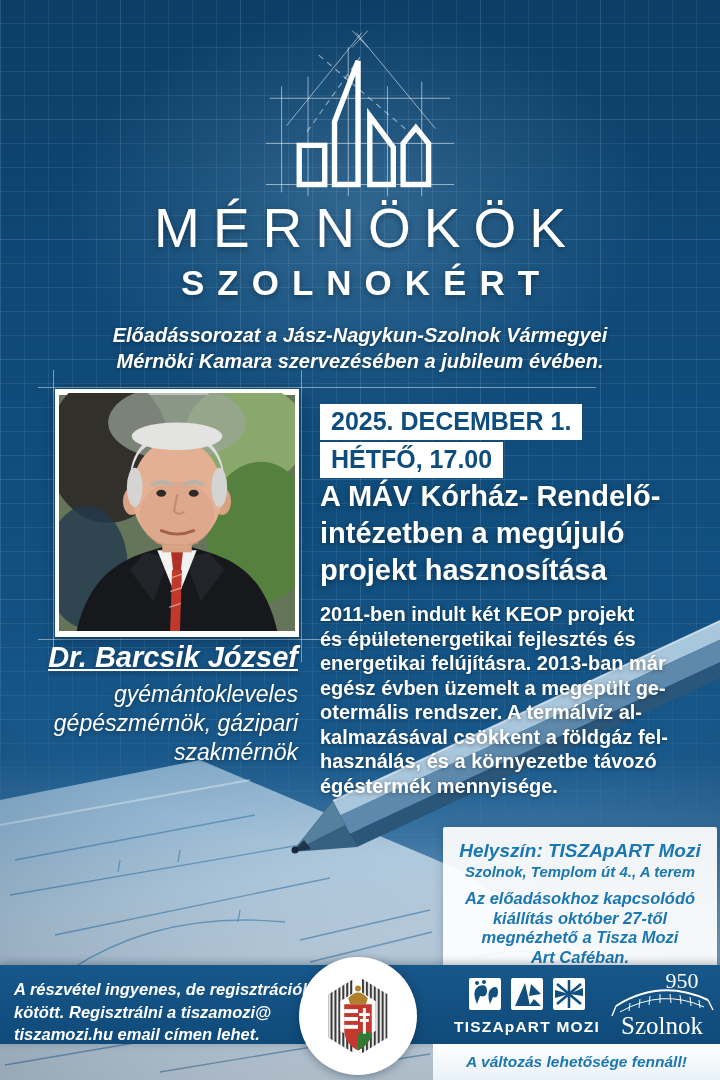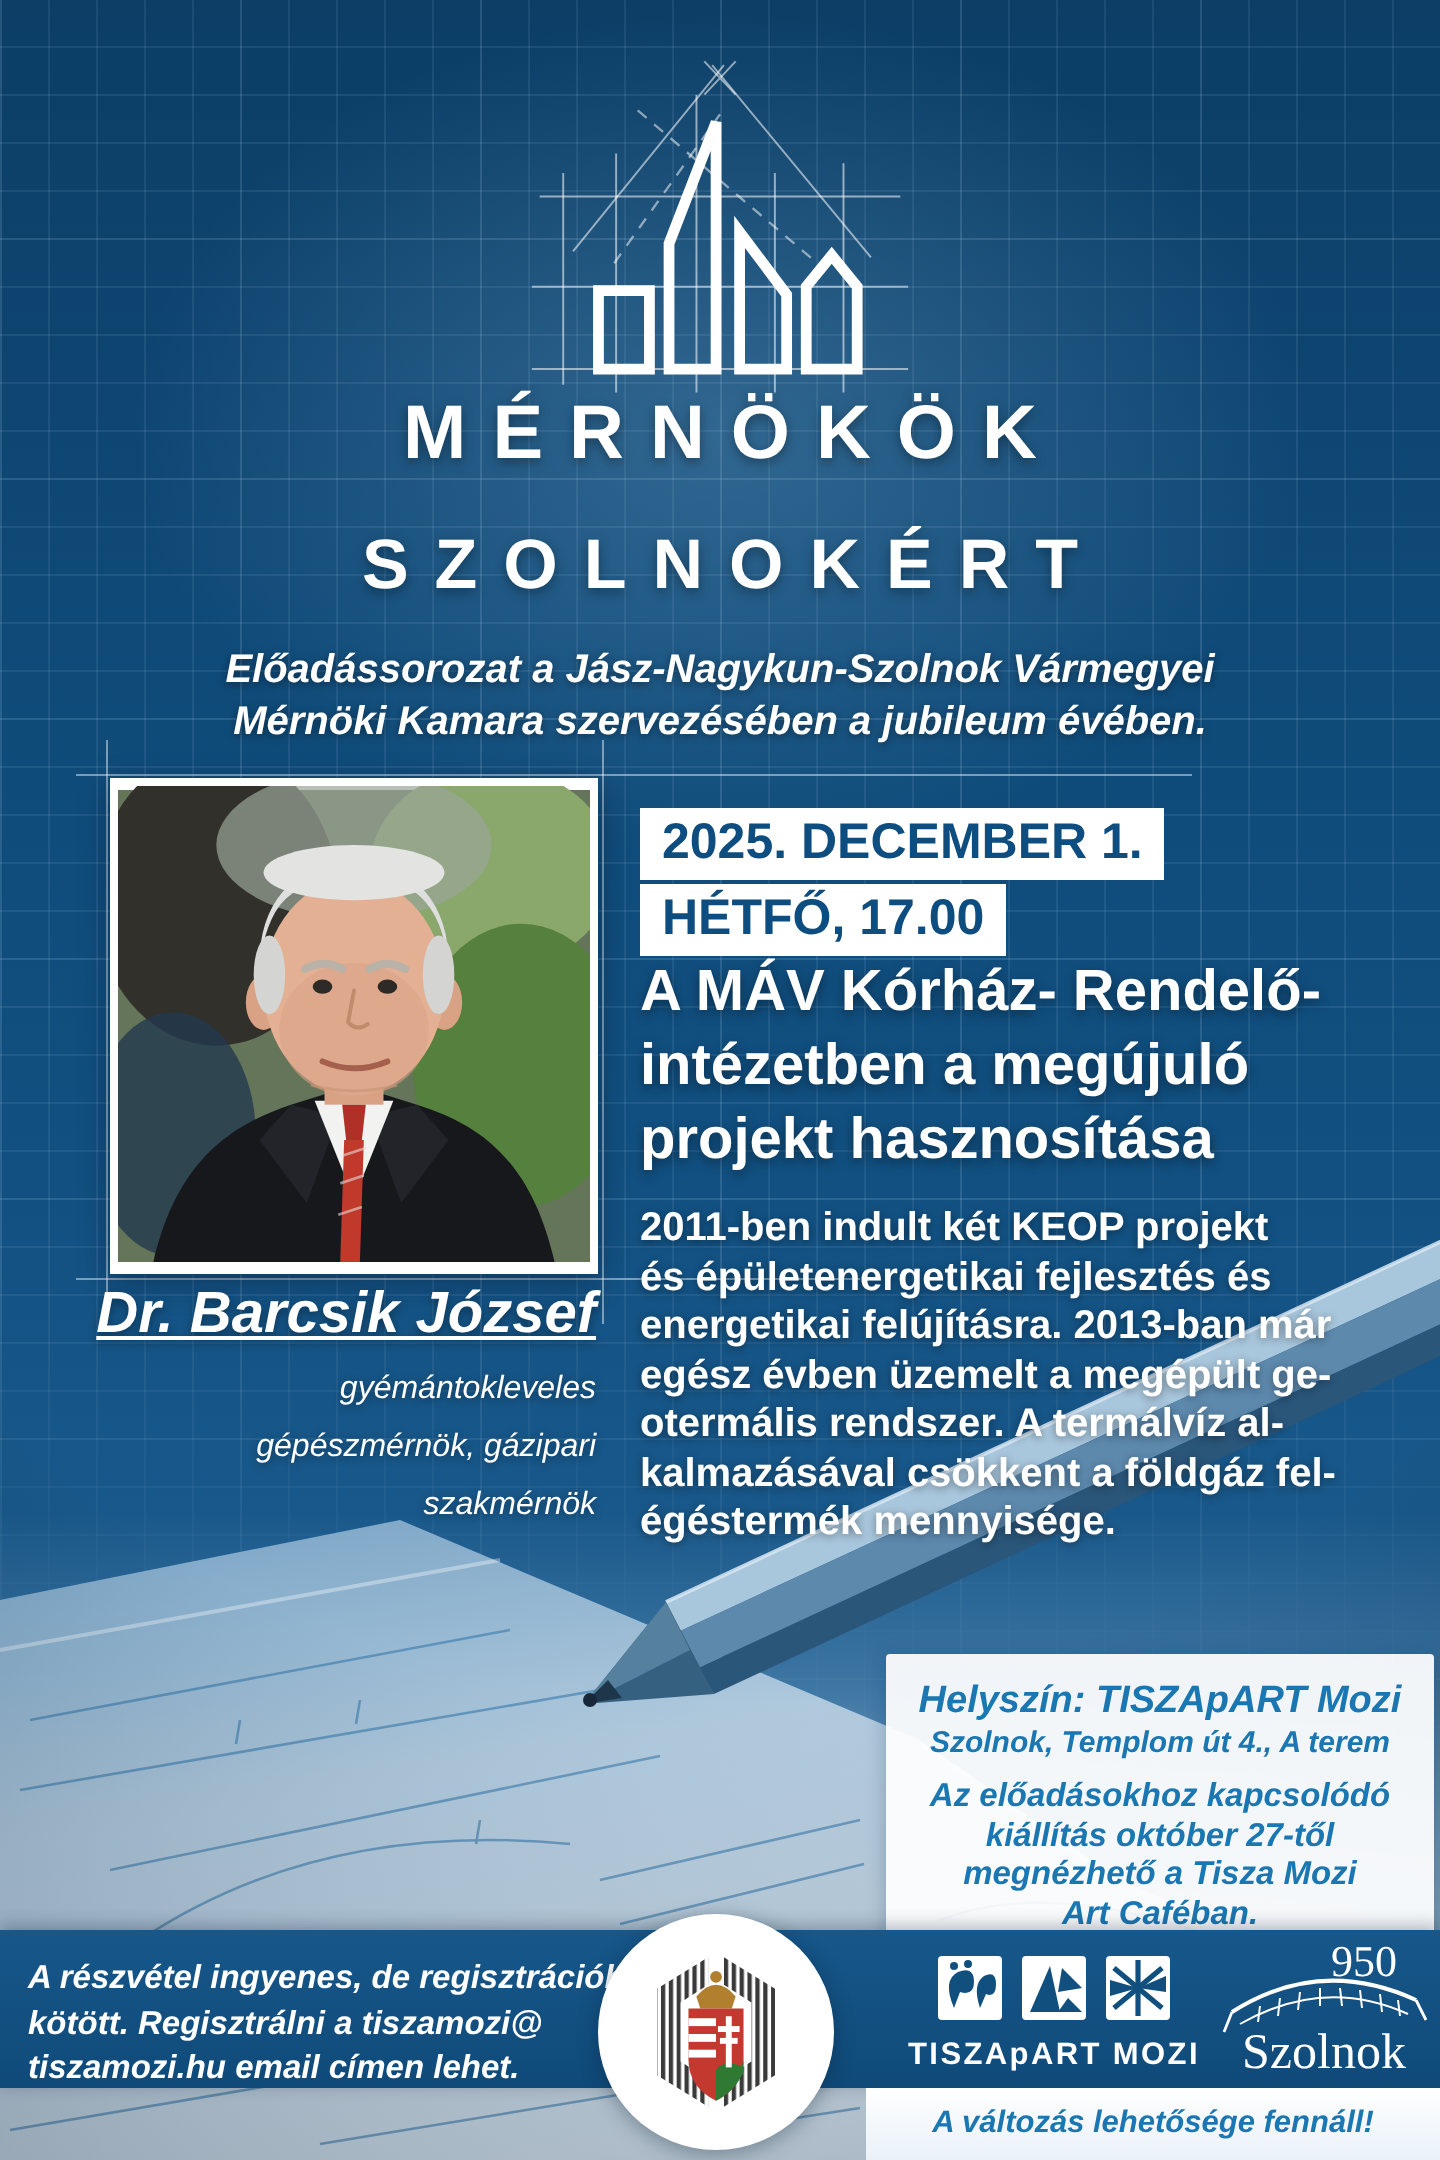--- a/index.html
+++ b/index.html
@@ -20,39 +20,39 @@
       repeating-linear-gradient(90deg, rgba(175,210,238,.07) 0 1px, transparent 1px 120px);
     -webkit-mask-image:linear-gradient(180deg,#000 0%,#000 58%,rgba(0,0,0,.3) 75%,rgba(0,0,0,.15) 100%);
             mask-image:linear-gradient(180deg,#000 0%,#000 58%,rgba(0,0,0,.3) 75%,rgba(0,0,0,.15) 100%);
   }
   .vignette{background:radial-gradient(130% 85% at 50% 32%, rgba(0,0,0,0) 55%, rgba(4,22,42,.38) 100%);}
   .bg-lower{position:absolute;left:0;top:610px;width:720px;height:470px;}
 
   .top-logo{position:absolute;left:262px;top:26px;width:196px;height:172px;}
 
   .title1{position:absolute;left:0;top:196px;width:720px;text-align:center;
-    font-size:38px;font-weight:700;letter-spacing:13px;padding-left:13px;box-sizing:border-box;
+    font-size:55px;font-weight:400;letter-spacing:13px;padding-left:13px;box-sizing:border-box;
     text-shadow:0 2px 6px rgba(0,0,0,.35);}
   .title2{position:absolute;left:0;top:263px;width:720px;text-align:center;
     font-size:35px;font-weight:600;letter-spacing:13px;padding-left:13px;box-sizing:border-box;
     text-shadow:0 2px 6px rgba(0,0,0,.35);}
   .subtitle{position:absolute;left:0;top:322px;width:720px;text-align:center;
     font-size:20px;font-style:italic;font-weight:700;line-height:26px;
     text-shadow:0 1px 4px rgba(0,0,0,.4);}
 
   .cline{position:absolute;background:rgba(255,255,255,.45);}
 
   .photo-frame{position:absolute;left:55px;top:389px;width:244px;height:248px;
     background:#fff;padding:4px;box-sizing:border-box;box-shadow:0 4px 14px rgba(0,10,25,.35);}
   .photo-frame svg{display:block;width:236px;height:240px;}
 
   .speaker{position:absolute;left:10px;top:641px;width:288px;text-align:right;}
   .speaker .name{font-size:29px;font-weight:800;font-style:italic;margin-bottom:6px;
     text-shadow:0 2px 5px rgba(0,0,0,.35);text-decoration:underline;}
-  .speaker .role{font-size:16px;font-style:italic;font-weight:500;line-height:29px;
+  .speaker .role{font-size:23px;font-style:italic;font-weight:500;line-height:29px;
     text-shadow:0 1px 4px rgba(0,0,0,.35);white-space:nowrap;}
 
   .right-col{position:absolute;left:320px;top:404px;width:400px;}
   .badge{display:table;background:#fff;color:#0e4d7f;font-weight:800;font-size:25px;
     padding:3px 11px 4px 11px;white-space:nowrap;}
   .badge + .badge{margin-top:2px;}
   .event-title{font-size:29px;font-weight:800;line-height:37px;
     text-shadow:0 2px 6px rgba(0,0,0,.4);}
   .event-title div{white-space:nowrap;}
   .event-body{margin-top:13px;font-size:20px;font-weight:700;line-height:24.5px;
@@ -228,20 +228,21 @@
       <div>intézetben a megújuló</div>
       <div>projekt hasznosítása</div>
     </div>
     <div class="event-body">
       <div>2011-ben indult két KEOP projekt</div>
       <div>és épületenergetikai fejlesztés és</div>
       <div>energetikai felújításra. 2013-ban már</div>
       <div>egész évben üzemelt a megépült ge-</div>
       <div>otermális rendszer. A termálvíz al-</div>
       <div>kalmazásával csökkent a földgáz fel-</div>
+      <div>használás, és a környezetbe távozó</div>
       <div>égéstermék mennyisége.</div>
     </div>
   </div>
 
   <div class="venue-box">
     <div class="v1">Helyszín: TISZApART Mozi</div>
     <div class="v2">Szolnok, Templom út 4., A terem</div>
     <div class="note">
       <div>Az előadásokhoz kapcsolódó</div>
       <div>kiállítás október 27-től</div>

